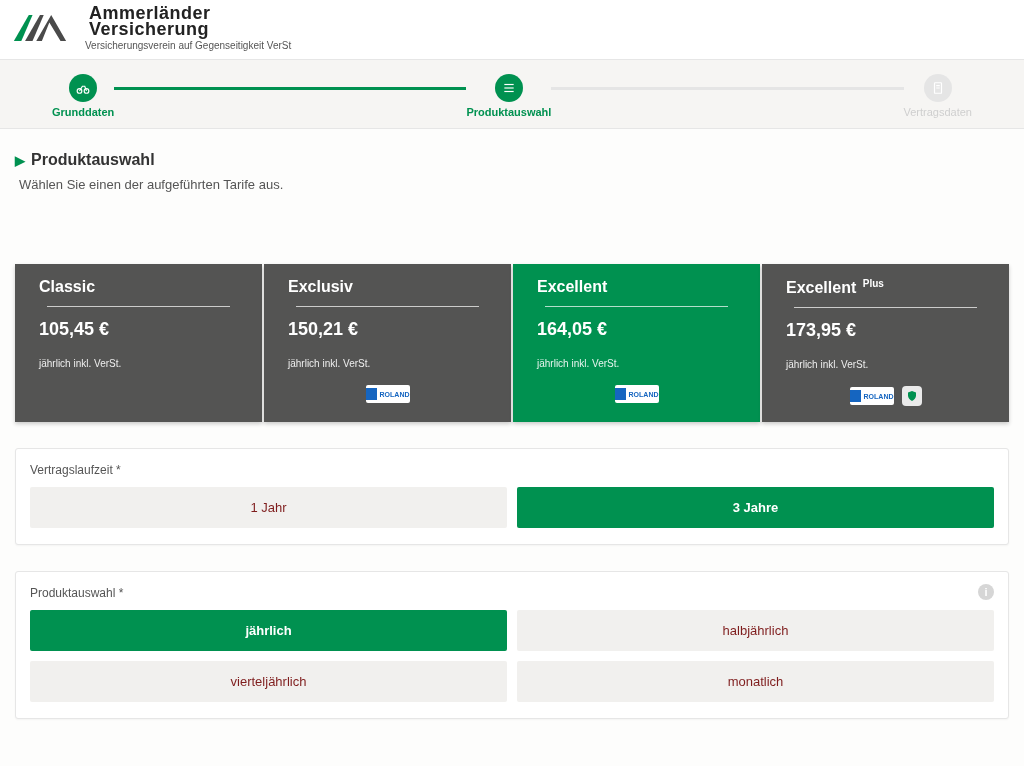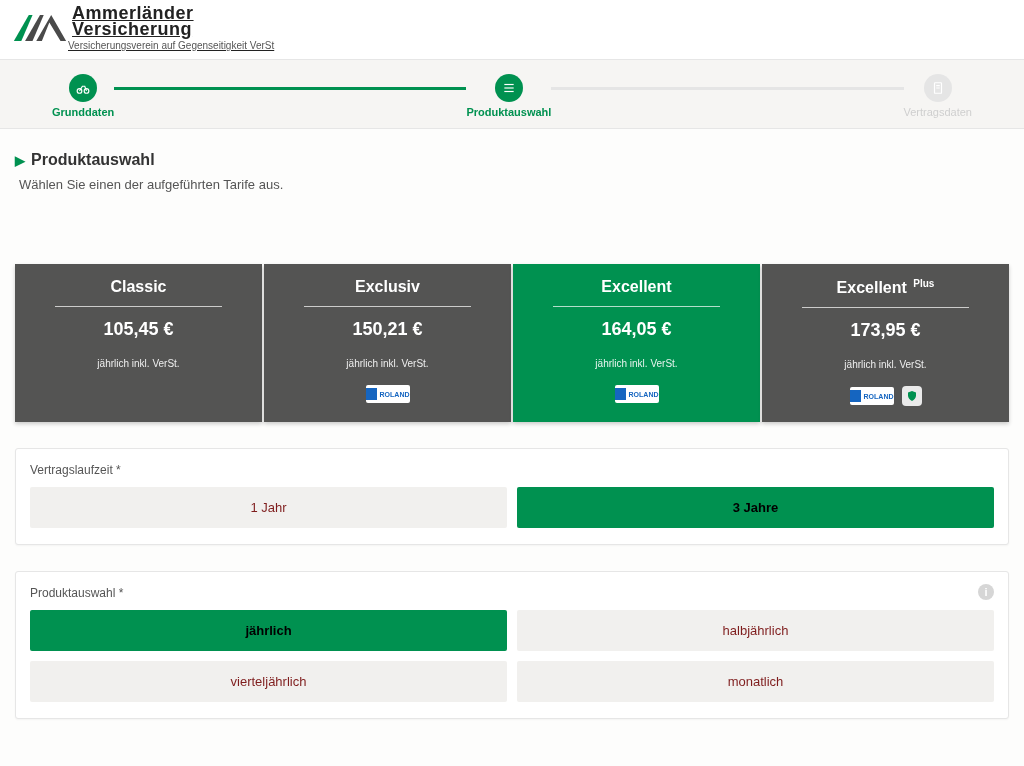--- a/index.html
+++ b/index.html
@@ -16,21 +16,21 @@
   * { box-sizing: border-box; }
   body {
     margin: 0;
     font-family: Arial, Helvetica, sans-serif;
     font-size: 13px;
     color: var(--text);
     background: var(--page-grey);
   }
   
   .header { padding: 4px 12px 8px 12px; background: #fff; }
-  .logo { display: flex; align-items: center; gap: 0; text-decoration: underline; }
+  .logo { display: flex; align-items: center; gap: 17px; }
   .logo-mark { width: 56px; height: 30px; position: relative; }
   .logo-mark svg { width: 56px; height: 30px; }
   .logo-text { line-height: 1; margin-left: 4px; }
   .logo-text .line1 { font-weight: 700; font-size: 18px; letter-spacing: .5px; }
   .logo-text .line2 { font-weight: 700; font-size: 18px; letter-spacing: .5px; margin-top: -2px; }
   .logo-sub { font-size: 10px; color: #555; margin-top: 2px; }
 
   
   .progress-wrap { background: #f6f5f3; border-top: 1px solid var(--border); border-bottom: 1px solid var(--border); }
   .progress { max-width: 1000px; margin: 0 auto; padding: 14px 40px 10px; display: flex; align-items: flex-start; }
@@ -56,22 +56,22 @@
   .section-title { display: flex; align-items: center; font-weight: 700; font-size: 16px; color: #333; margin: 6px 0 8px; }
   .section-title .arrow { color: var(--green); margin-right: 6px; font-size: 13px; }
   .section-sub { color: #555; font-size: 13px; padding-left: 4px; margin-bottom: 72px; }
 
   
   .tariff-row { display: flex; gap: 2px; position: relative; }
   .tariff {
     flex: 1;
     background: #545453;
     color: #fff;
-    text-align: center;
-    padding: 14px 32px 16px;
+    text-align: left;
+    padding: 14px 24px 16px;
     position: relative;
     min-height: 142px;
     box-shadow: 0 2px 4px rgba(0,0,0,.2);
   }
   .tariff.selected { background: var(--green); }
   .tariff h3 { margin: 0 0 10px; font-size: 16px; font-weight: 700; white-space: nowrap; }
   .tariff h3 sup { font-size: 10px; margin-left: 2px; }
   .tariff .divider { height: 1px; background: rgba(255,255,255,.7); margin: 0 8px 12px; }
   .tariff .price { font-size: 18px; font-weight: 700; }
   .tariff .price-note { font-size: 10px; color: rgba(255,255,255,.9); margin-top: 18px; }
@@ -112,21 +112,21 @@
     flex: 1;
     background: var(--light-grey);
     border: none;
     padding: 13px 10px;
     font-size: 13px;
     color: #7f1d1d;
     cursor: pointer;
     border-radius: 2px;
     min-width: 0;
   }
-  .toggle-btn.selected { background: var(--green); color: #000000; font-weight: 700; }
+  .toggle-btn.selected { background: var(--green); color: #ffffff; font-weight: 700; }
   .grid2 .toggle-btn { flex: 0 0 calc(50% - 5px); }
 </style>
 </head>
 <body>
 
 <div class="header">
   <div class="logo">
     <div class="logo-mark">
       <svg viewBox="0 0 60 32">
         <polygon points="2,30 18,2 22,2 10,30" fill="#009150"></polygon>

